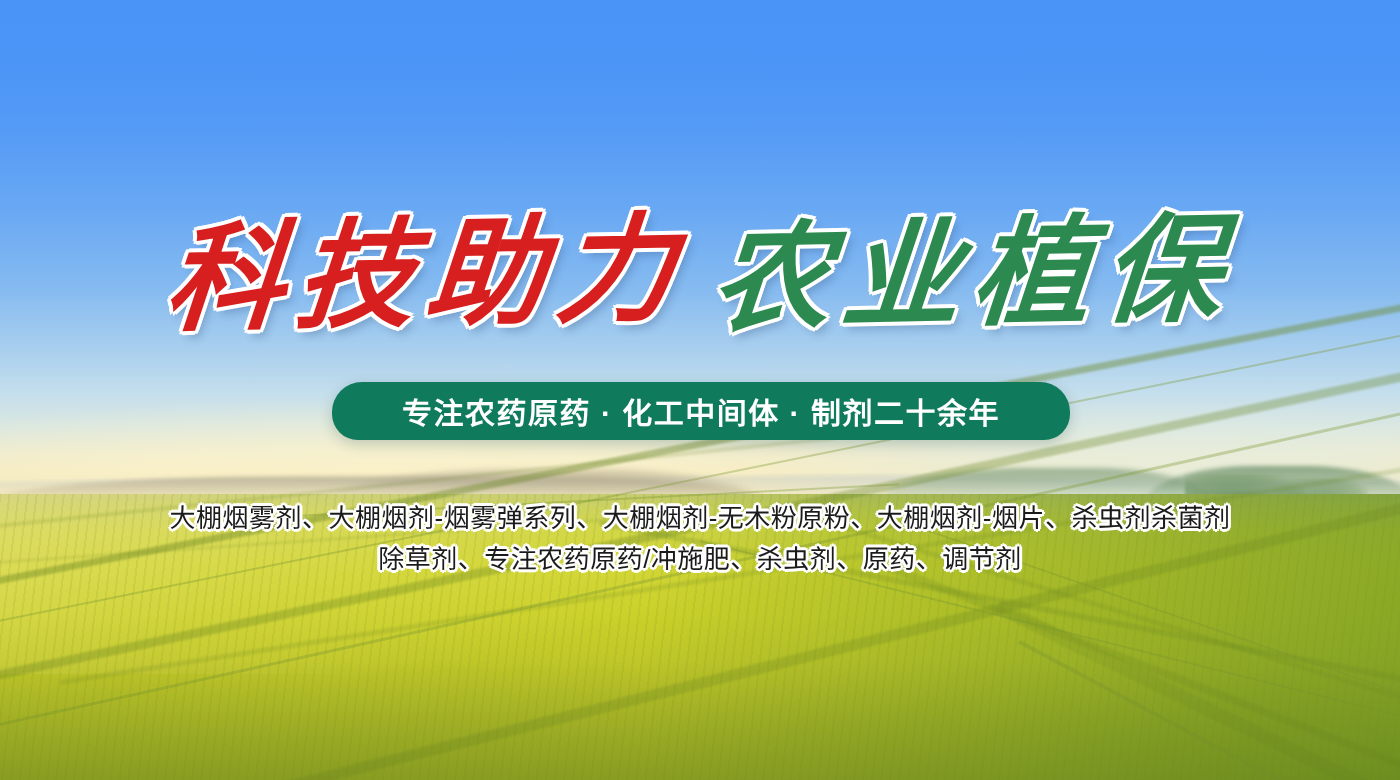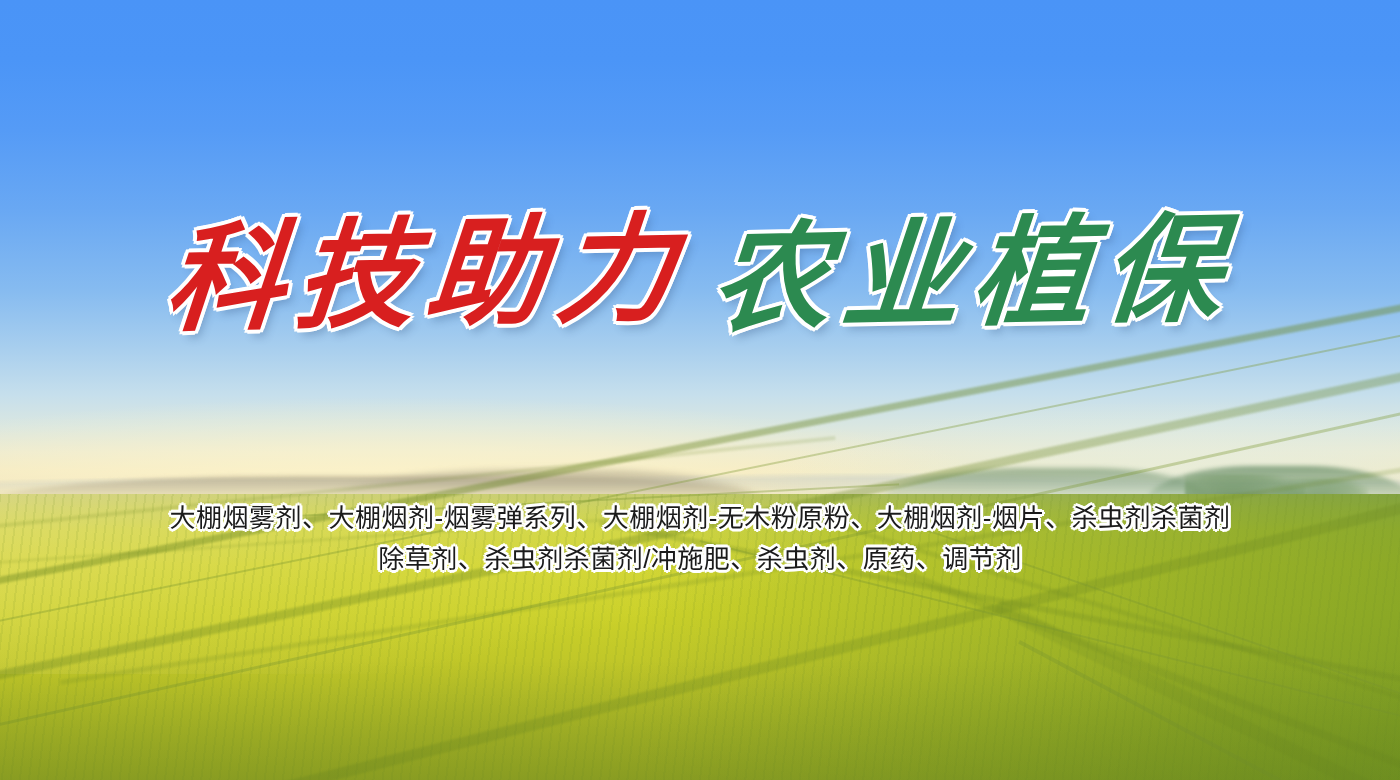--- a/index.html
+++ b/index.html
@@ -310,19 +310,22 @@
   <div class="track t5"></div>
   <div class="track t3"></div>
   <div class="track t4"></div>
   <div class="track t6"></div>
   <div class="track t1"></div>
   <div class="track t2"></div>
   <div class="field-dark-bottom"></div>
 
   <div class="headline"><span class="seg red">科技助力</span><span class="seg green">农业植保</span></div>
 
+  <div class="pill">
+    <span class="pill-text">专注农药原药 · 化工中间体 · 制剂二十余年</span>
+  </div>
 
   <div class="body-lines">
     <span class="body-line">大棚烟雾剂、大棚烟剂-烟雾弹系列、大棚烟剂-无木粉原粉、大棚烟剂-烟片、杀虫剂杀菌剂</span>
-    <span class="body-line">除草剂、杀虫剂杀菌剂/冲施肥、杀虫剂、原药、调节剂</span>
+    <span class="body-line">除草剂、专注农药原药/冲施肥、杀虫剂、原药、调节剂</span>
   </div>
 
 </div>
 
 </body></html>

